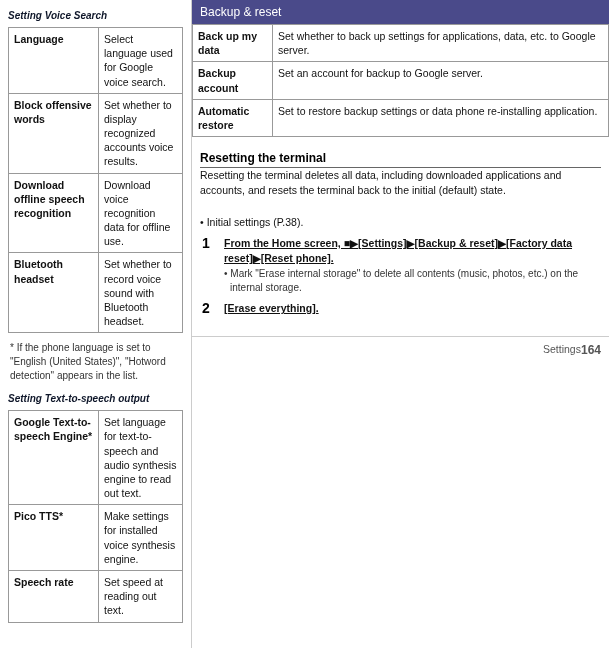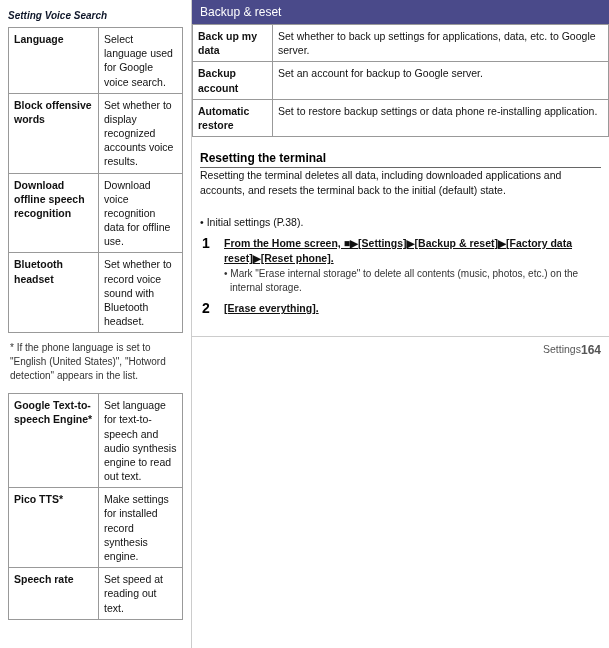--- a/index.html
+++ b/index.html
@@ -200,30 +200,31 @@
         </tr>
         <tr>
           <td>Bluetooth headset</td>
           <td>Set whether to record voice sound with Bluetooth headset.</td>
         </tr>
       </tbody>
   </table>
 
   <p class="note asterisk-note">If the phone language is set to "English (United States)", "Hotword detection" appears in the list.</p>
 
+  <h2>Setting Text-to-speech output</h2>
 
   <table>
     <tbody id="tts-tbody">
         <tr>
           <td>Google Text-to-speech Engine*</td>
           <td>Set language for text-to-speech and audio synthesis engine to read out text.</td>
         </tr>
         <tr>
           <td>Pico TTS*</td>
-          <td>Make settings for installed record synthesis engine.</td>
+          <td>Make settings for installed voice synthesis engine.</td>
         </tr>
         <tr>
           <td>Speech rate</td>
           <td>Set speed at reading out text.</td>
         </tr>
       </tbody>
   </table>
 
 </div>
 

